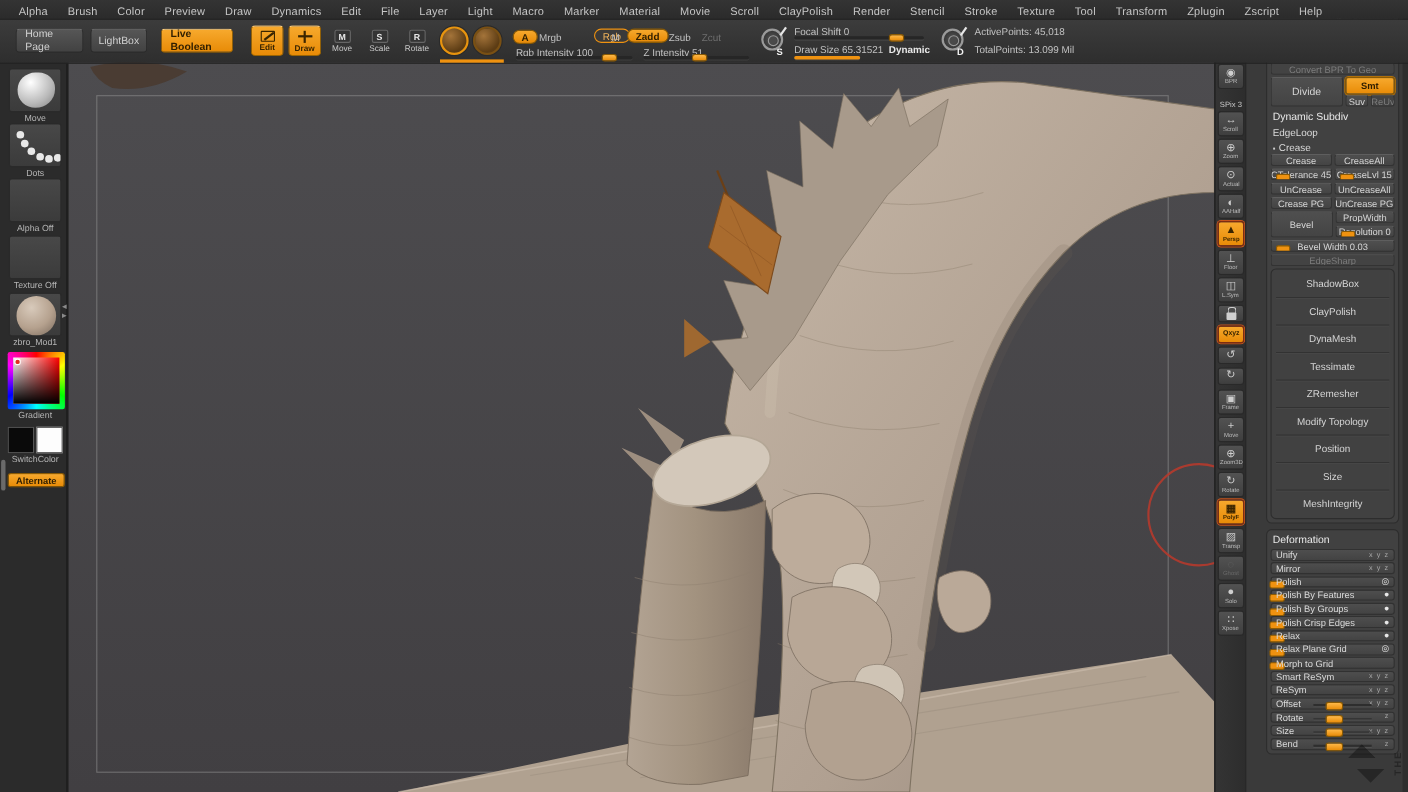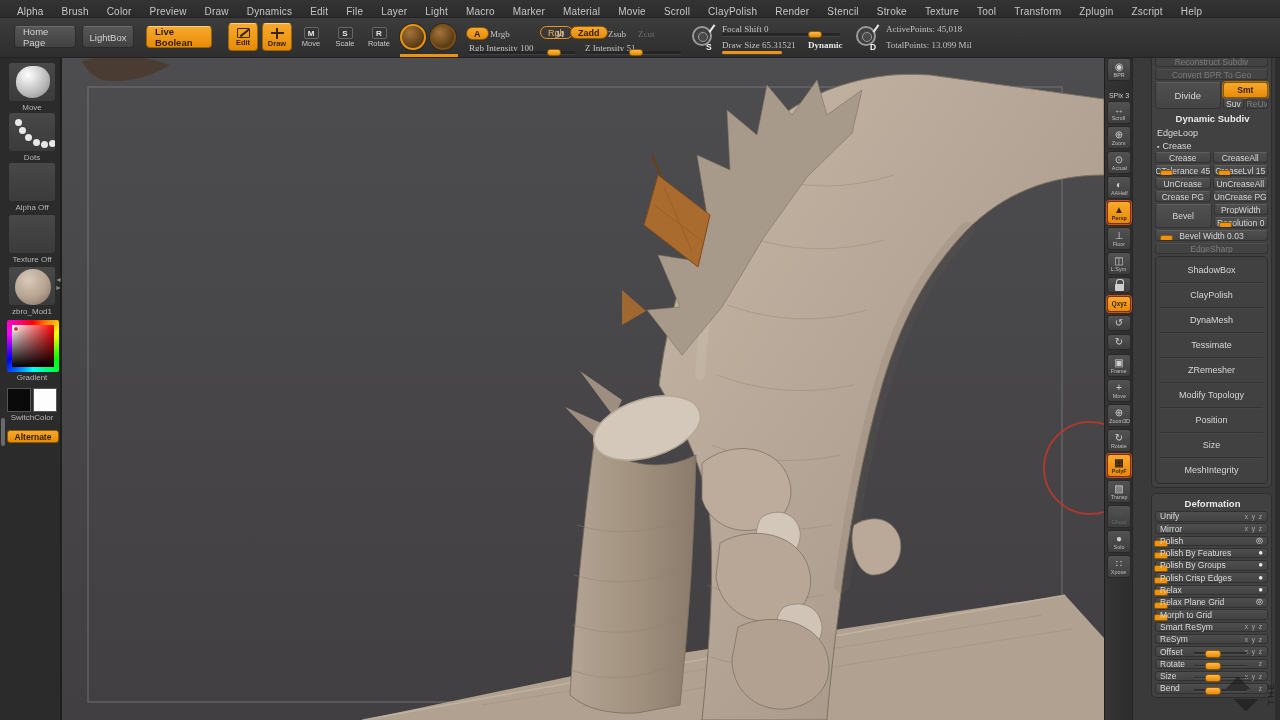--- a/index.html
+++ b/index.html
@@ -40,21 +40,21 @@
   .brush-dot { position:absolute; top:6px; width:26px; height:26px; border-radius:50%;
     background:radial-gradient(circle at 35% 30%, #a4743a, #5c3c14 70%);
     border:2px solid #7a5013; box-shadow:0 0 0 1px #2a2a2a; }
   .brush-dot.ring { border-color:#e8940e; }
   .active-underline { position:absolute; left:293px; top:36px; width:79px; height:3px; background:#ef9210; }
   .pill { position:absolute; height:13px; border-radius:7px; font-size:9px; display:flex;
     align-items:center; justify-content:center; padding:0 7px; color:#cfcfcf; }
   .pill.solid { background:linear-gradient(#f7a92d,#e88b07); color:#2f1e00; font-weight:bold;
     border:1px solid #8a5a04; }
   .pill.outline { border:1.5px solid #ef9210; background:#3a3a3a; color:#f0b35a;margin-left:22px; }
-  .shelf-label { position:absolute; font-size:9px; color:#c2c2c2; white-space:nowrap;font-family:Liberation Serif, serif; }
+  .shelf-label { position:absolute; font-size:9px; color:#c2c2c2; white-space:nowrap; }
   .shelf-label.dim { color:#6f6f6f; }
   .slider-track { position:absolute; height:3px; background:#262626; border-radius:2px;
     box-shadow:0 1px 0 rgba(255,255,255,.08); }
   .slider-nub { position:absolute; width:14px; height:7px; background:linear-gradient(#ffb949,#e88b07);
     border:1px solid #8a5a04; border-radius:3px; top:-2.5px; }
   .knob { position:absolute; width:20px; height:20px; border-radius:50%; border:2px solid #9a9a9a;
     background:radial-gradient(circle,#4a4a4a 30%,#383838 70%); }
   .knob::before { content:""; position:absolute; left:4px; top:4px; width:8px; height:8px;
     border-radius:50%; border:1.5px solid #9a9a9a; }
   .knob::after { content:""; position:absolute; right:-3px; top:-4px; width:2px; height:9px;
@@ -118,21 +118,21 @@
   .rp-group { background:#414141; border:1px solid #2d2d2d; border-radius:5px; padding:2px 3px; }
   .rp-row { display:flex; gap:2px; margin-bottom:2px; }
   .pbtn { flex:1; height:11px; background:linear-gradient(#4f4f4f,#444); border:1px solid #333;
     border-top-color:#5e5e5e; border-radius:3px; font-size:8.5px; color:#d6d6d6; display:flex;
     align-items:center; justify-content:center; white-space:nowrap; overflow:hidden; position:relative; }
   .pbtn.dis { color:#7c7c7c; background:#434343; border-top-color:#4e4e4e; }
   .pbtn.obtn { background:linear-gradient(#f7a92d,#e88b07); color:#2f1e00; font-weight:bold;
     border-color:#8a5a04; box-shadow:0 0 0 1px #b06f08; }
   .pbtn.snub::after { content:""; position:absolute; left:4px; bottom:-1px; width:11px; height:4px;
     background:#ef9210; border-radius:2px; border:1px solid #8a5a04; }
-  .rp-header { font-size:9.5px; font-weight:bold; color:#e9e9e9; padding:2px 0 2px 2px;text-align:center; }
+  .rp-header { font-size:9.5px; font-weight:normal; color:#e9e9e9; padding:2px 0 2px 2px; }
   .rp-sub { font-size:9px; color:#dadada; padding:1.5px 0 1.5px 2px; }
   .bullet { color:#cfcfcf; font-size:7px; margin-right:3px; }
   .cutrow { display:flex; gap:2px; margin:0 0 2px; height:9px; }
   .cut-slider { flex:1.2; position:relative; background:#333; border-radius:2px; overflow:hidden; }
   .cut-slider::before { content:""; position:absolute; left:0; top:0; bottom:0; width:72%;
     background:linear-gradient(#f7a92d,#d87f06); }
   .collapsed-list { background:#414141; border:1px solid #2d2d2d; border-radius:5px; padding:1px 4px; }
   .collapsed-list .row { font-size:9px; color:#d6d6d6; padding:7px 2px;
     border-bottom:1px solid rgba(0,0,0,.22); box-shadow:0 1px 0 rgba(255,255,255,.03);text-align:center; }
   .collapsed-list .row:last-child { border-bottom:none; box-shadow:none; }
@@ -472,21 +472,21 @@
       <span class="g">●</span>
         <span class="t">Solo</span>
     </div>
     <div class="rs-item" style="top:500px">
       <span class="g">∷</span>
         <span class="t">Xpose</span>
     </div>
   </div>
 
   <div class="rightpanel">
-    <div class="rp-group" style="margin-top:16px">
+    <div class="rp-group" style="margin-top:4px">
       <div class="cutrow">
         <div class="cut-slider"></div>
         <div class="pbtn dis">Cage</div>
         <div class="pbtn dis">Edit</div>
       </div>
       <div class="rp-row">
         <div class="pbtn dis">Del Lower</div>
         <div class="pbtn dis">Del Higher</div>
       </div>
       <div class="rp-row">

